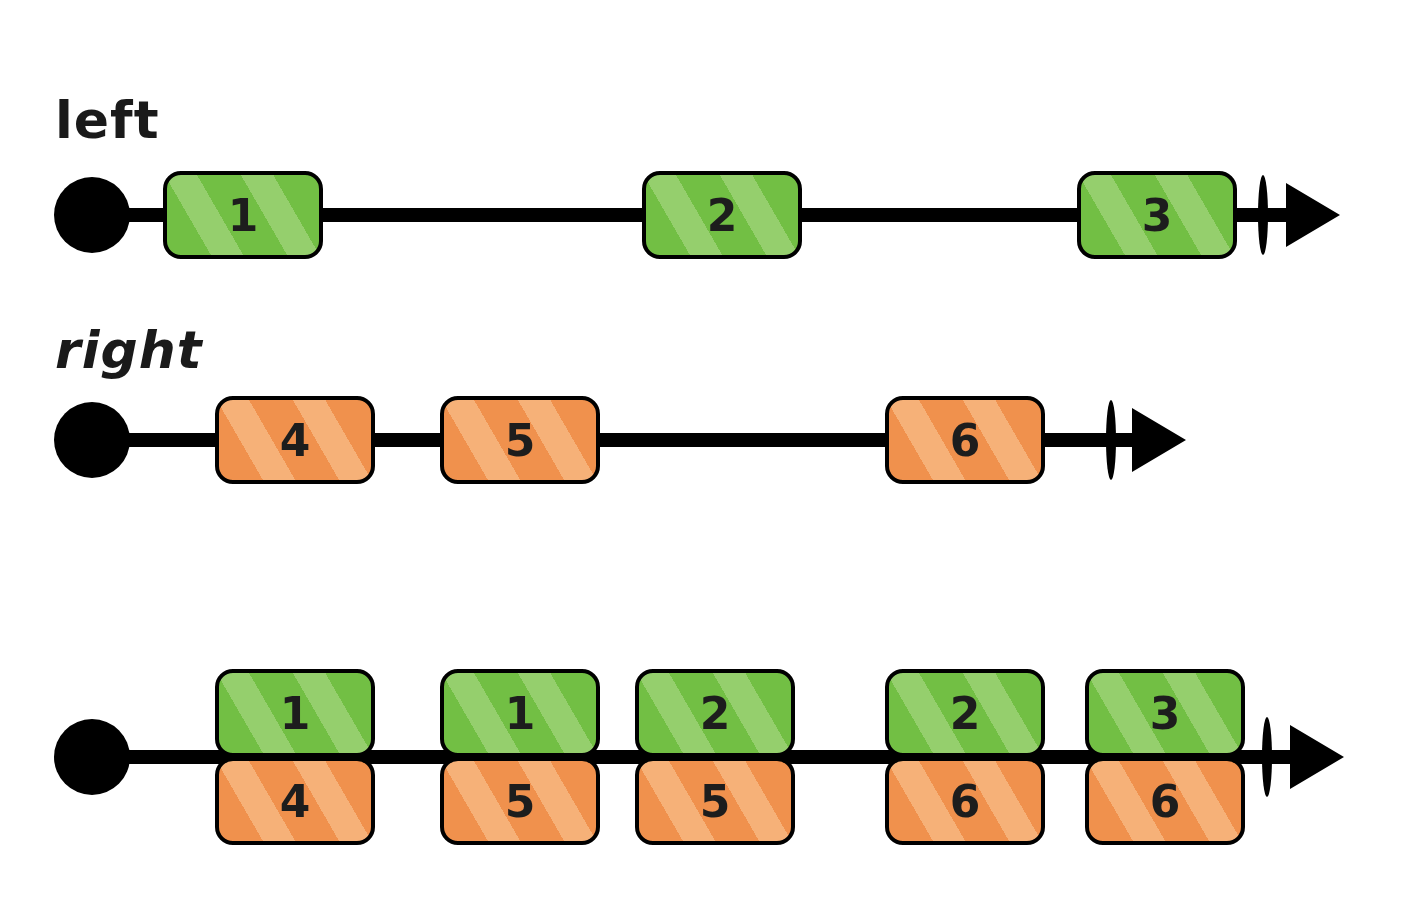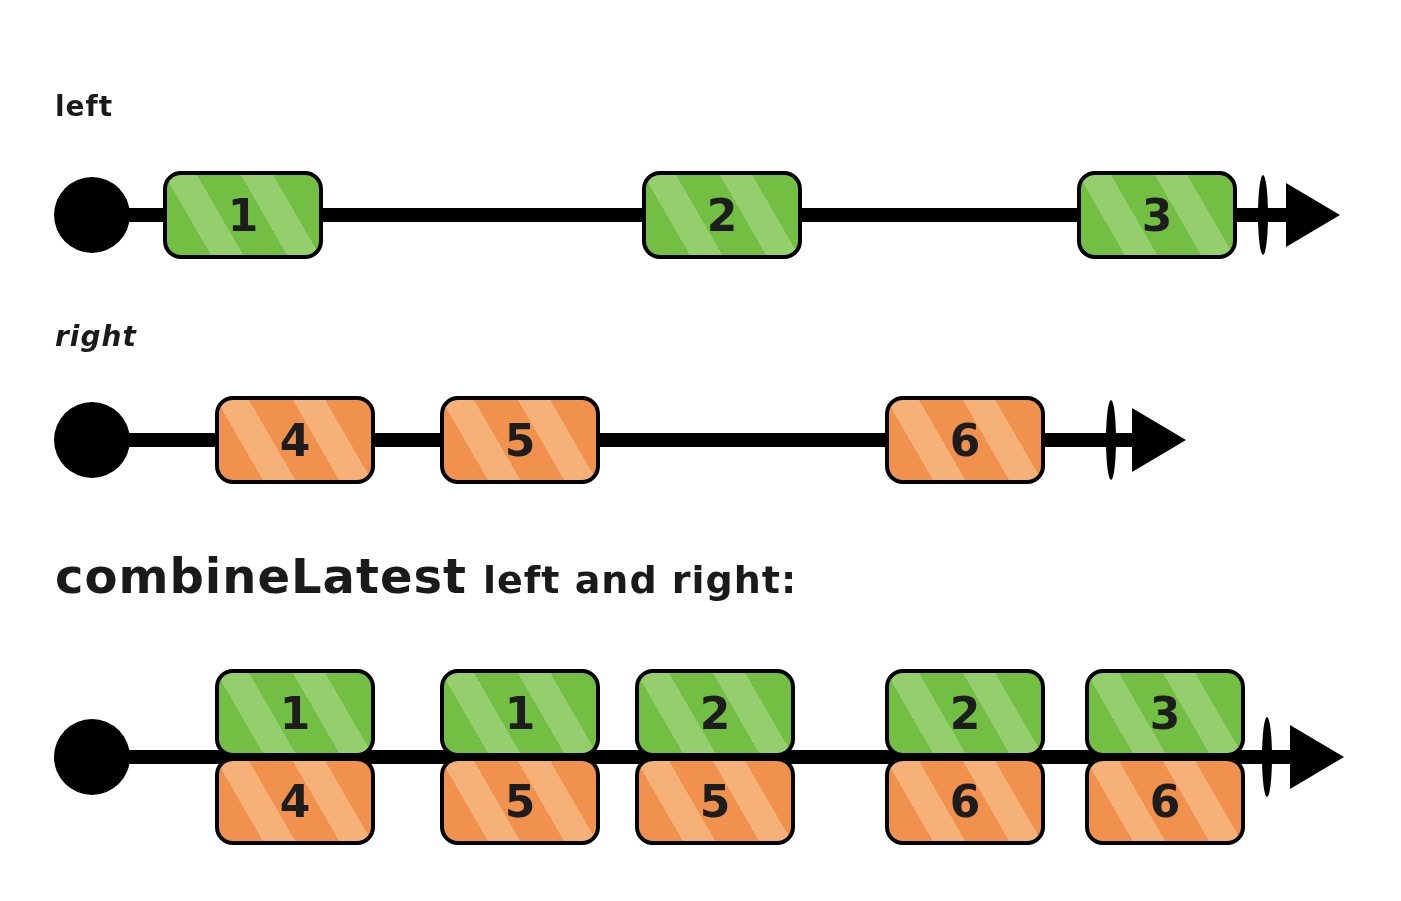--- a/index.html
+++ b/index.html
@@ -5,21 +5,21 @@
   :root{
     --green:#72bf44; --green_stripe:#95cf6d;
     --orange:#f0914d; --orange_stripe:#f6b178;
     --line:#000000;
   }
   html,body{margin:0;padding:0;background:#ffffff;}
   body{font-family:"DejaVu Sans","Liberation Sans",sans-serif;}
   #canvas{position:relative;width:1401px;height:901px;background:#ffffff;overflow:hidden;}
 
   .stream-label{
-    position:absolute;font-size:28px;font-weight:700;color:#1a1a1a;
+    position:absolute;font-size:52px;font-weight:700;color:#1a1a1a;
     letter-spacing:1px;
   }
   .title-row{
     position:absolute;left:55px;top:548px;display:flex;align-items:baseline;gap:16px;color:#1a1a1a;
   }
   .title-op{font-size:48px;font-weight:800;letter-spacing:1px;}
   .title-rest{font-size:38px;font-weight:700;letter-spacing:1px;}
 
   .tl-line{
     position:absolute;height:14px;background:var(--line);border-radius:7px;
@@ -86,24 +86,20 @@
   <div class="marble orange" style="left:215px;top:396px;">
     <span>4</span>
   </div>
   <div class="marble orange" style="left:440px;top:396px;">
     <span>5</span>
   </div>
   <div class="marble orange" style="left:885px;top:396px;">
     <span>6</span>
   </div>
 
-  <div class="title-row">
-    <span class="title-op">combineLatest</span>
-    <span class="title-rest">left and right:</span>
-  </div>
 
   <div class="tl-line" style="left:90px;top:750px;width:1210px;"></div>
   <div class="origin-dot" style="left:54px;top:719px;"></div>
   <div class="tick" style="left:1262px;top:717px;"></div>
   <div class="arrowhead" style="left:1290px;top:725px;"></div>
 
   <div class="marble green" style="left:215px;top:669px;">
     <span>1</span>
   </div>
   <div class="marble orange" style="left:215px;top:757px;">

